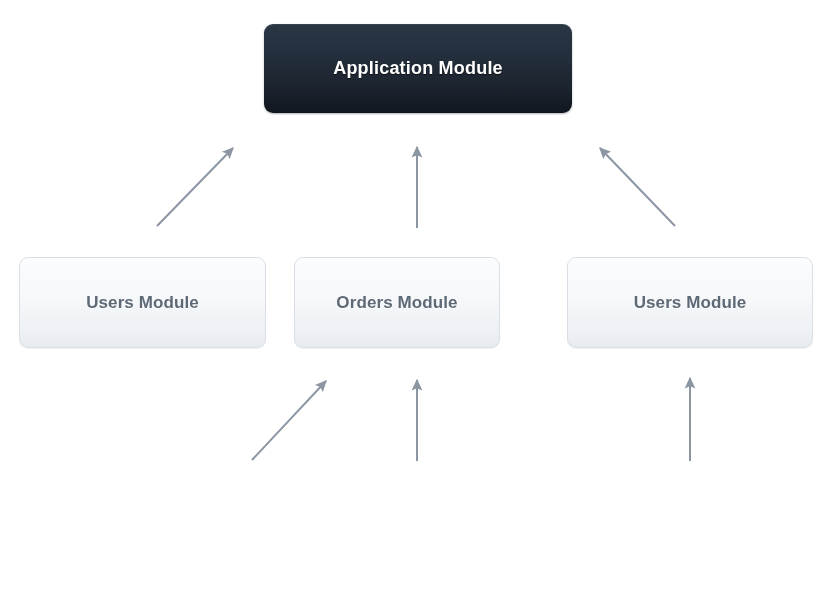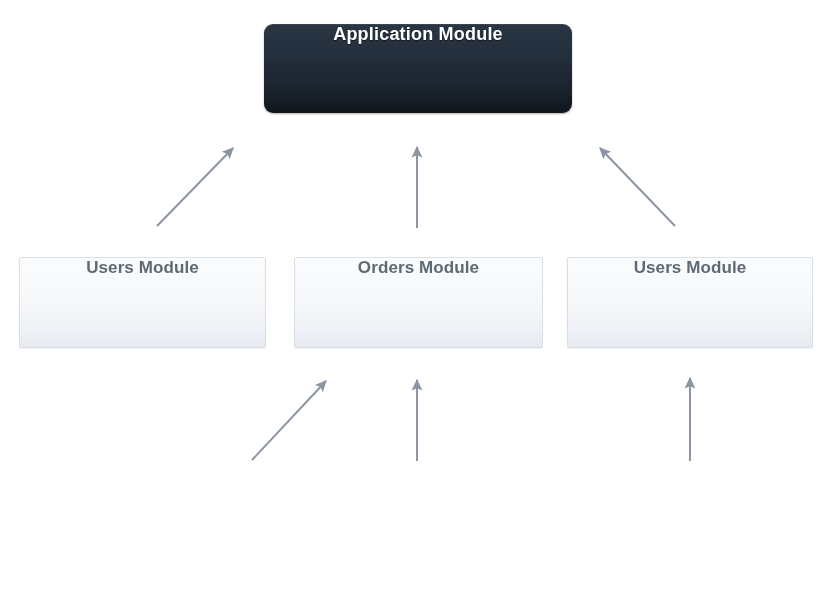--- a/index.html
+++ b/index.html
@@ -30,21 +30,21 @@
     z-index: 1;
     pointer-events: none;
   }
 
   
   .node {
     position: absolute;
     z-index: 2;
     box-sizing: border-box;
     display: flex;
-    align-items: flex-start;
+    align-items: center;
     justify-content: center;
     text-align: center;
   }
 
   
   .node-root {
     left: 264px;
     top: 24px;
     width: 308px;
     height: 89px;
@@ -57,37 +57,37 @@
     color: #ffffff;
     font-size: 18px;
     font-weight: bold;
     letter-spacing: 0.2px;
     text-shadow: 0 1px 1px rgba(0,0,0,0.55);
   }
 
   
   .node-light {
     height: 91px;
-    border-radius: 2px;
+    border-radius: 9px;
     border: 1px solid #dadfe6;
     background: linear-gradient(to bottom, #fbfcfd 0%, #f6f8fa 45%, #eef1f5 80%, #e7ebf0 100%);
     box-shadow: 0 1px 1px rgba(120,132,148,0.10),
                 inset 0 1px 0 rgba(255,255,255,0.9);
   }
   .node-light .node-label {
     color: #5e6976;
     font-size: 17px;
     font-weight: bold;
     letter-spacing: 0.1px;
     text-shadow: 0 1px 0 rgba(255,255,255,0.85);
   }
 
   
   .col-1 { left: 19px;  width: 247px; }
-  .col-2 { left: 294px; width: 249px; }
+  .col-2 { left: 294px; width: 206px; }
   .col-3 { left: 567px; width: 246px; }
 
   .row-mid    { top: 257px; }
   .row-bottom { top: 490px; }
 </style>
 </head>
 <body>
 
 <div id="diagram-root">
 

